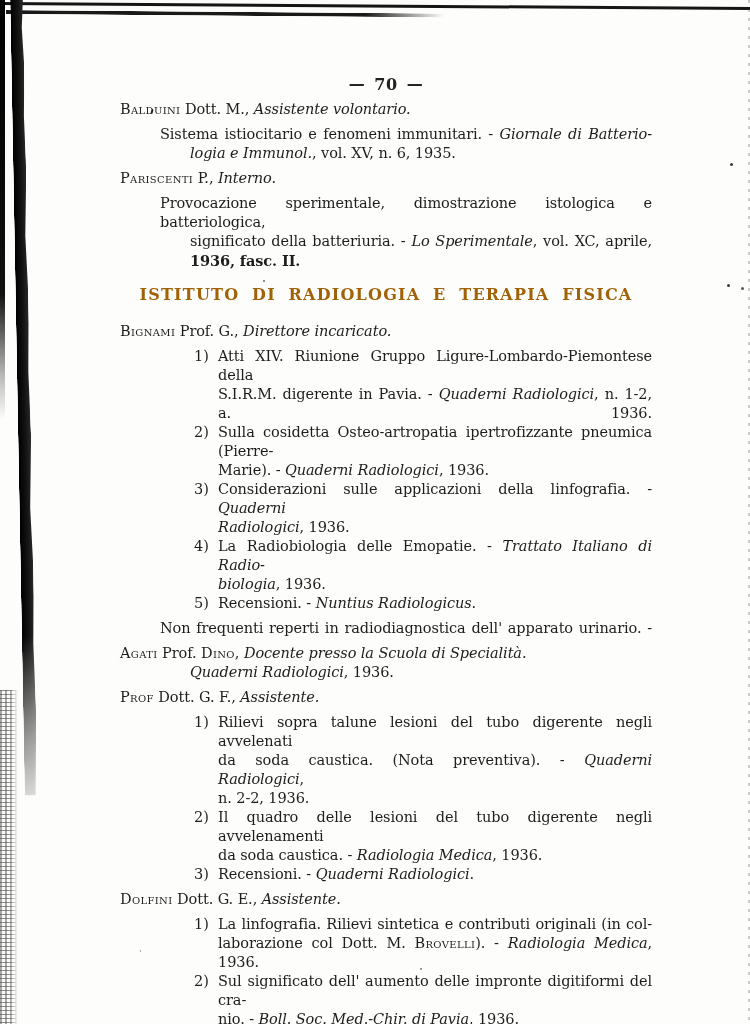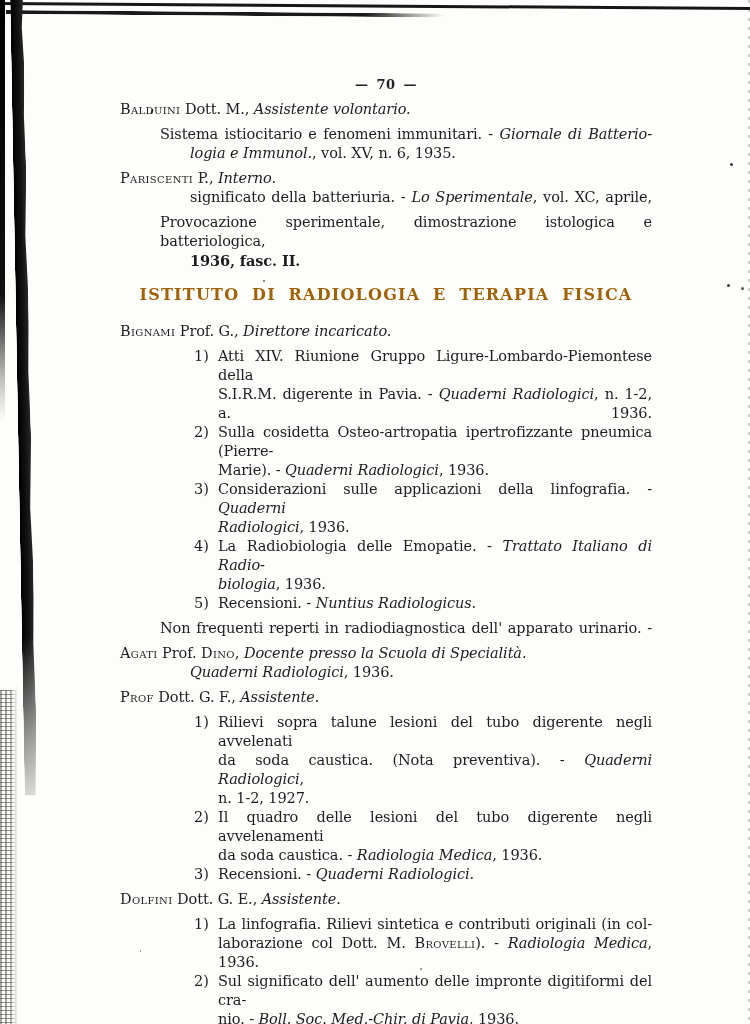--- a/index.html
+++ b/index.html
@@ -54,21 +54,21 @@
   .speck.s3{left:727px;top:284px;width:3px;height:3px;}
   .speck.s4{left:741px;top:287px;width:3px;height:3px;background:#555;}
   .speck.s5{left:263px;top:280px;width:2px;height:2px;background:#666;}
   .speck.s6{left:420px;top:968px;width:2px;height:2px;background:#777;}
   .speck.s7{left:222px;top:975px;width:2px;height:2px;background:#888;}
   .speck.s8{left:140px;top:950px;width:1px;height:2px;background:#888;}
   
   .content{position:absolute;left:120px;top:75px;width:532px;font-size:14.5px;letter-spacing:-0.1px;}
   .page-number{
     text-align:center;line-height:19px;
-    font-size:13px;letter-spacing:.5px;word-spacing:3px;font-weight:600;color:#222;
+    font-size:16px;letter-spacing:.5px;word-spacing:3px;font-weight:600;color:#222;
   }
   .section-heading{
     text-align:center;line-height:20px;margin:14px 0 17px 0;
     font-size:16px;font-weight:700;letter-spacing:1.2px;word-spacing:6px;color:#a16207;
   }
   .entry{margin:0;}
   .line{position:relative;line-height:19px;min-height:19px;white-space:nowrap;}
   .line.j{text-align:justify;text-align-last:justify;white-space:normal;}
   .gap{margin-top:6px;}
   .ind-name{margin-left:0;}
@@ -106,22 +106,22 @@
   <div class="content">
     <div class="page-number">— 70 —</div>
     <div id="blocks-host">
         <div class="entry">
           <div class="line ind-name gap"><span class="s-sc">Balduini</span><span class="s-r"> Dott. M., </span><span class="s-i">Assistente volontario.</span></div>
           <div class="line ind-b1 j gap"><span class="s-r">Sistema istiocitario e fenomeni immunitari. - </span><span class="s-i">Giornale di Batterio-</span></div>
           <div class="line ind-b2"><span class="s-i">logia e Immunol.</span><span class="s-r">, vol. XV, n. 6, 1935.</span></div>
         </div>
         <div class="entry">
           <div class="line ind-name gap"><span class="s-sc">Pariscenti</span><span class="s-r"> P., </span><span class="s-i">Interno.</span></div>
+          <div class="line ind-b1 j gap"><span class="s-r">Provocazione sperimentale, dimostrazione istologica e batteriologica,</span></div>
           <div class="line ind-b2 j"><span class="s-r">significato della batteriuria. - </span><span class="s-i">Lo Sperimentale</span><span class="s-r">, vol. XC, aprile,</span></div>
-          <div class="line ind-b1 j gap"><span class="s-r">Provocazione sperimentale, dimostrazione istologica e batteriologica,</span></div>
           <div class="line ind-b2"><span class="s-b">1936, fasc. II.</span></div>
         </div>
         <div class="section-heading">ISTITUTO DI RADIOLOGIA E TERAPIA FISICA</div>
         <div class="entry">
           <div class="line ind-name gap"><span class="s-sc">Bignami</span><span class="s-r"> Prof. G., </span><span class="s-i">Direttore incaricato.</span></div>
           <div class="line ind-n1 j gap"><span class="num">1)</span><span class="s-r">Atti XIV. Riunione Gruppo Ligure-Lombardo-Piemontese della</span></div>
           <div class="line ind-n2 j"><span class="s-r">S.I.R.M. digerente in Pavia. - </span><span class="s-i">Quaderni Radiologici</span><span class="s-r">, n. 1-2, a. 1936.</span></div>
           <div class="line ind-n1 j"><span class="num">2)</span><span class="s-r">Sulla cosidetta Osteo-artropatia ipertrofizzante pneumica (Pierre-</span></div>
           <div class="line ind-n2"><span class="s-r">Marie). - </span><span class="s-i">Quaderni Radiologici</span><span class="s-r">, 1936.</span></div>
           <div class="line ind-n1 j"><span class="num">3)</span><span class="s-r">Considerazioni sulle applicazioni della linfografia. - </span><span class="s-i">Quaderni</span></div>
@@ -132,21 +132,21 @@
         </div>
         <div class="entry">
           <div class="line ind-b1 j gap"><span class="s-r">Non frequenti reperti in radiodiagnostica dell' apparato urinario. -</span></div>
           <div class="line ind-name gap"><span class="s-sc">Agati</span><span class="s-r"> Prof. </span><span class="s-sc">Dino</span><span class="s-r">, </span><span class="s-i">Docente presso la Scuola di Specialità.</span></div>
           <div class="line ind-b2"><span class="s-i">Quaderni Radiologici</span><span class="s-r">, 1936.</span></div>
         </div>
         <div class="entry">
           <div class="line ind-name gap"><span class="s-sc">Prof</span><span class="s-r"> Dott. G. F., </span><span class="s-i">Assistente.</span></div>
           <div class="line ind-n1 j gap"><span class="num">1)</span><span class="s-r">Rilievi sopra talune lesioni del tubo digerente negli avvelenati</span></div>
           <div class="line ind-n2 j"><span class="s-r">da soda caustica. (Nota preventiva). - </span><span class="s-i">Quaderni Radiologici</span><span class="s-r">,</span></div>
-          <div class="line ind-n2"><span class="s-r">n. 1-2, 1927.</span></div>
+          <div class="line ind-n2"><span class="s-r">n. 2-2, 1936.</span></div>
           <div class="line ind-n1 j"><span class="num">2)</span><span class="s-r">Il quadro delle lesioni del tubo digerente negli avvelenamenti</span></div>
           <div class="line ind-n2"><span class="s-r">da soda caustica. - </span><span class="s-i">Radiologia Medica</span><span class="s-r">, 1936.</span></div>
           <div class="line ind-n1"><span class="num">3)</span><span class="s-r">Recensioni. - </span><span class="s-i">Quaderni Radiologici</span><span class="s-r">.</span></div>
         </div>
         <div class="entry">
           <div class="line ind-name gap"><span class="s-sc">Dolfini</span><span class="s-r"> Dott. G. E., </span><span class="s-i">Assistente.</span></div>
           <div class="line ind-n1 j gap"><span class="num">1)</span><span class="s-r">La linfografia. Rilievi sintetica e contributi originali (in col-</span></div>
           <div class="line ind-n2 j"><span class="s-r">laborazione col Dott. M. </span><span class="s-sc">Brovelli</span><span class="s-r">). - </span><span class="s-i">Radiologia Medica</span><span class="s-r">, 1936.</span></div>
           <div class="line ind-n1 j"><span class="num">2)</span><span class="s-r">Sul significato dell' aumento delle impronte digitiformi del cra-</span></div>
           <div class="line ind-n2"><span class="s-r">nio. - </span><span class="s-i">Boll. Soc. Med.-Chir. di Pavia</span><span class="s-r">, 1936.</span></div>

